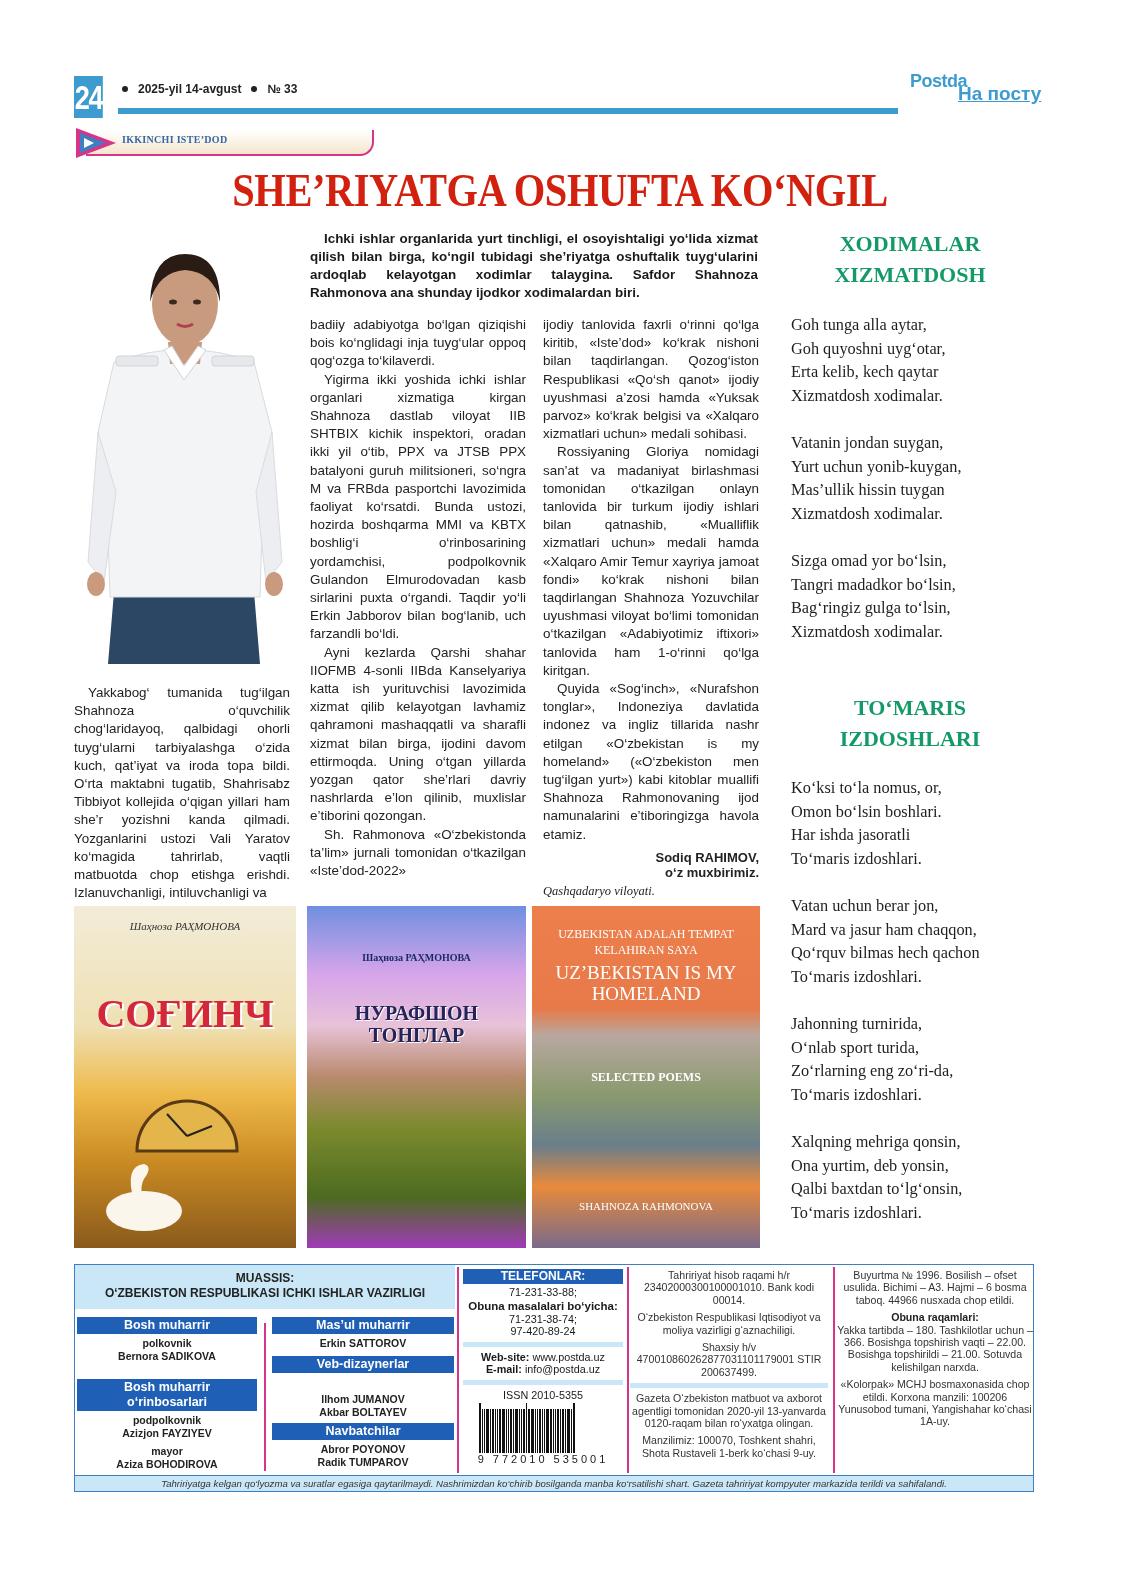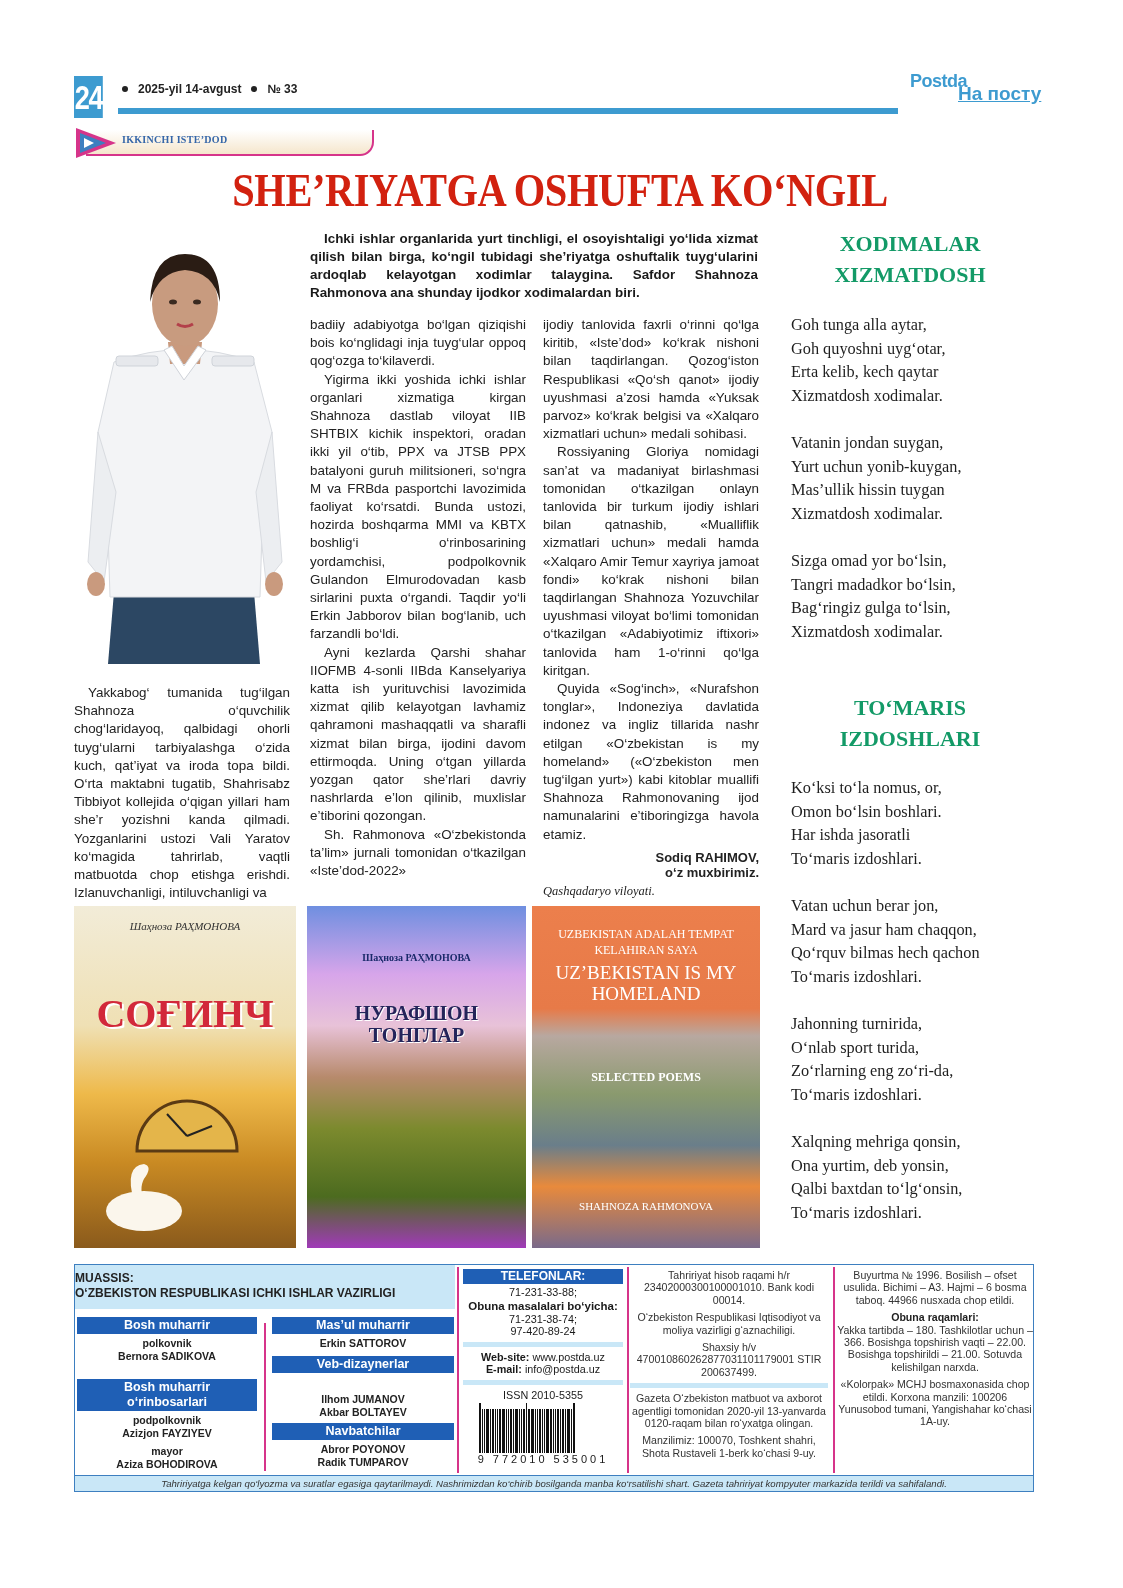--- a/index.html
+++ b/index.html
@@ -48,21 +48,21 @@
   .book { position: absolute; top: 906px; height: 342px; overflow: hidden; }
   .book1 { left: 74px; width: 222px; background: linear-gradient(#f2ecd8 0%, #efe0b4 35%, #eeb94a 55%, #c98a23 75%, #8a5a1c 100%); }
   .book2 { left: 307px; width: 219px; background: linear-gradient(#6f8fe0 0%, #d7a5ea 20%, #e8c2d8 35%, #b78a6c 50%, #7c8a2e 65%, #4c6b1f 85%, #a03ab8 100%); }
   .book3 { left: 532px; width: 228px; background: linear-gradient(#ec7f4c 0%, #e77a48 30%, #b8a8a0 38%, #8a9a6e 55%, #6a7e8a 70%, #e88a3c 82%, #7a6a8a 100%); }
   .book .author { position: absolute; width: 100%; text-align: center; font-family: "Liberation Serif", serif; font-style: italic; color: #333; }
   .book .title { position: absolute; width: 100%; text-align: center; font-family: "Liberation Serif", serif; font-weight: bold; }
 
   
   .imprint { position: absolute; left: 74px; top: 1264px; width: 960px; height: 228px; border: 1.5px solid #3d7fc0; }
   .imp-left { position: absolute; left: 0; top: 0; width: 380px; height: 210px; }
-  .muassis { background: #c9e7f7; height: 44px; text-align: left; font-weight: bold; font-size: 12px; line-height: 15px; padding-top: 6px; color: #222; }
+  .muassis { background: #c9e7f7; height: 44px; text-align: center; font-weight: bold; font-size: 12px; line-height: 15px; padding-top: 6px; color: #222; }
   .role { background: #1f5fb5; color: #fff; font-weight: bold; font-size: 12.5px; line-height: 15px; text-align: center; padding: 1px 2px; }
   .names { text-align: center; font-weight: bold; font-size: 10.5px; line-height: 13px; color: #222; }
   .lcol { position: absolute; left: 2px; top: 52px; width: 180px; }
   .rcol { position: absolute; left: 197px; top: 52px; width: 182px; }
   .vsep { position: absolute; width: 1.5px; background: #d6348a; }
   .tel-col { position: absolute; left: 388px; top: 4px; width: 160px; text-align: center; font-size: 10.8px; line-height: 12.5px; }
   .tel-head { background: #1f5fb5; color: #fff; font-weight: bold; font-size: 12px; padding: 1px 0; margin-bottom: 2px; }
   .lightbar { height: 5px; background: #c9e7f7; margin: 4px 0; }
   .barcode { margin: 0 auto; width: 128px; height: 52px; display: flex; align-items: flex-end; gap: 1px; }
   .barcode span { display: block; background: #111; height: 44px; }

